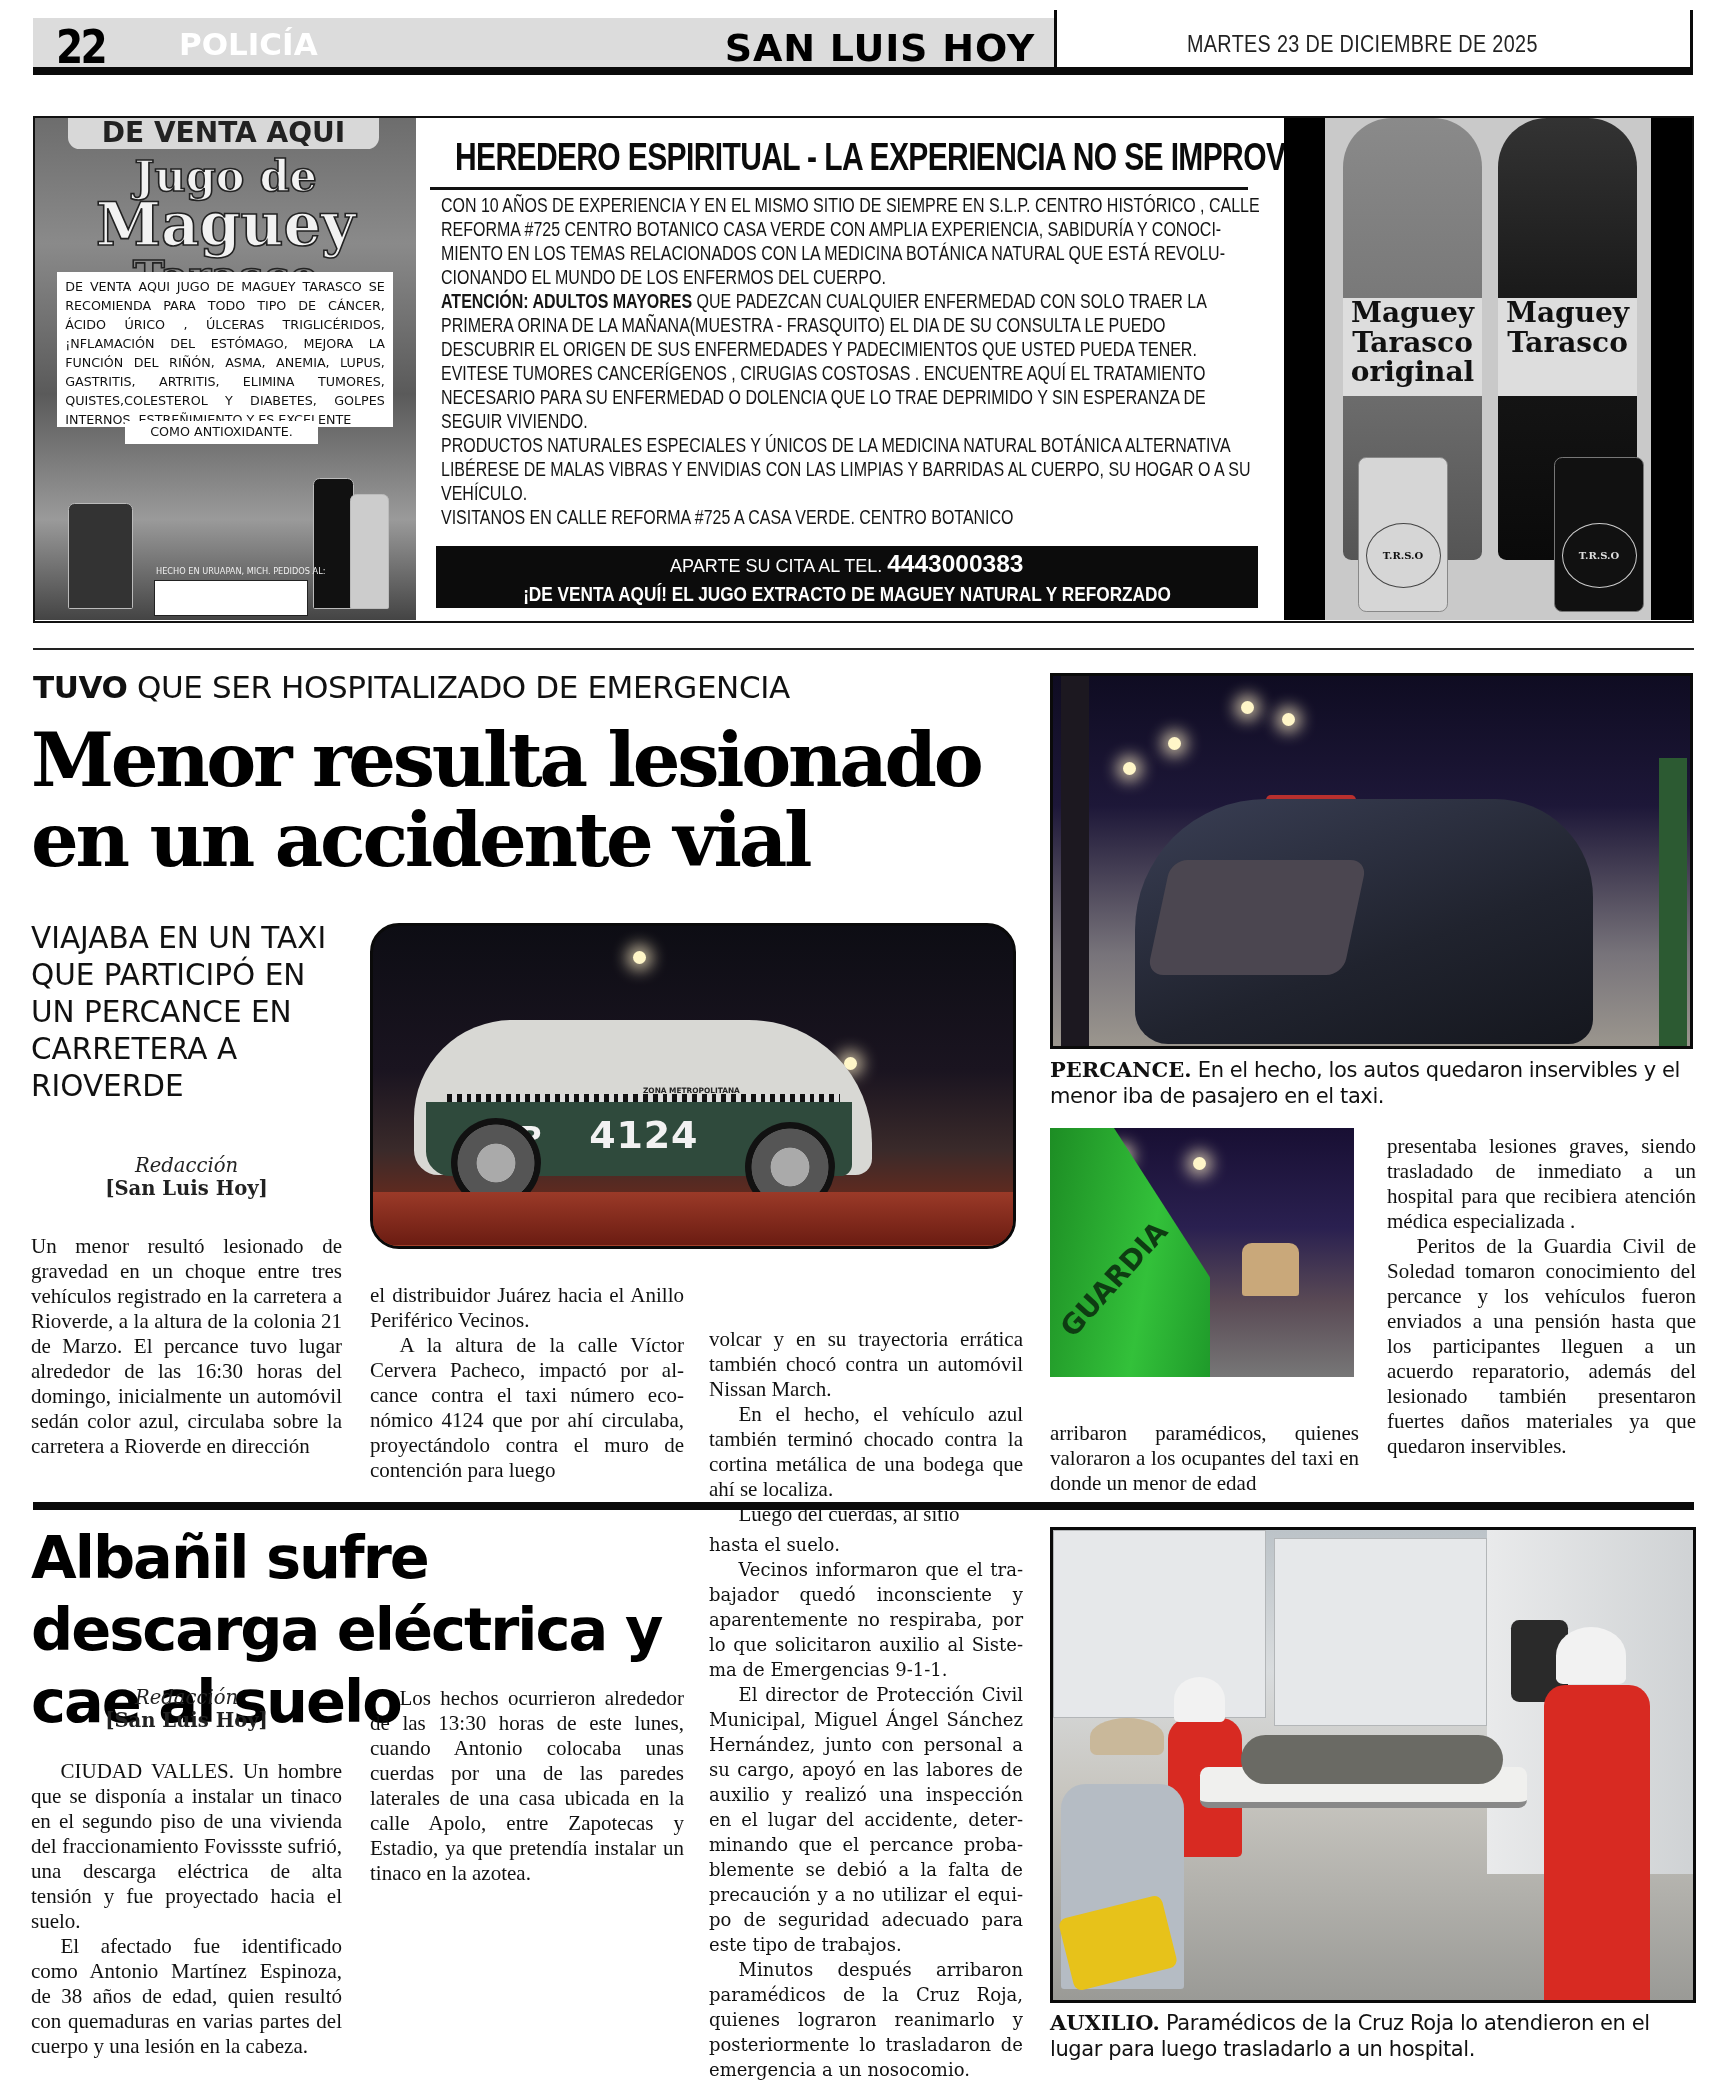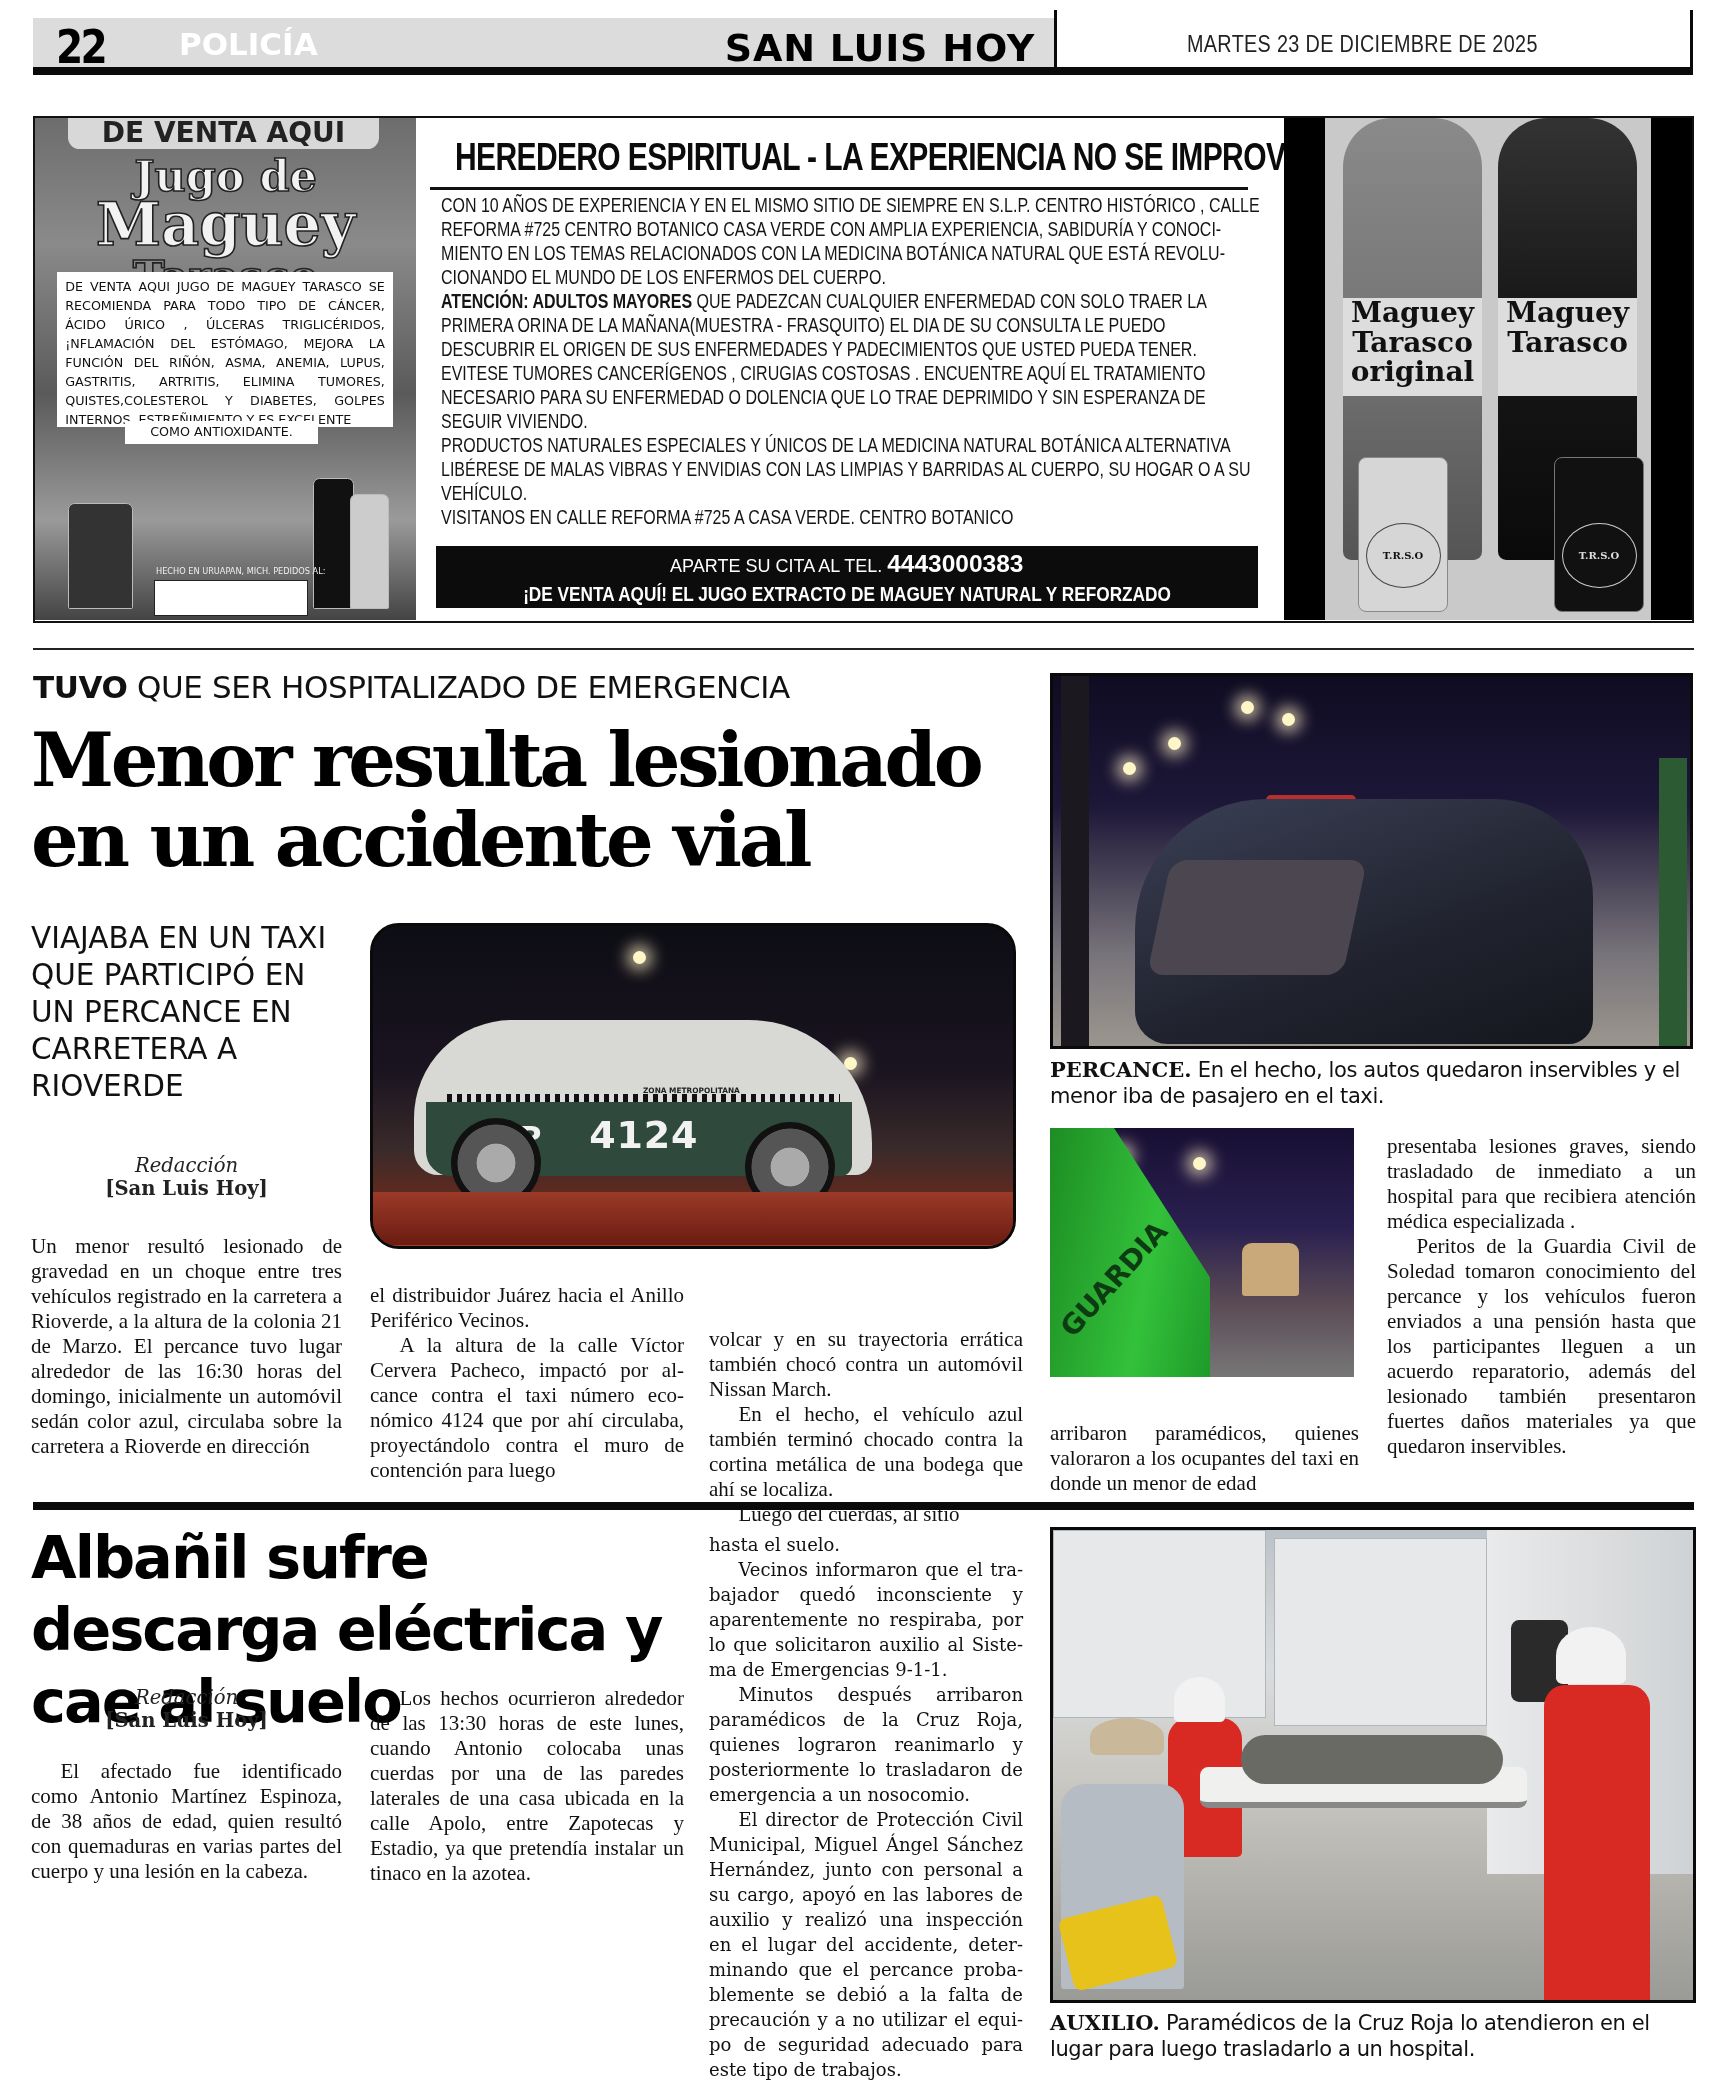--- a/index.html
+++ b/index.html
@@ -269,30 +269,31 @@
 
 <div class="rule-thick"></div>
 
 <article>
   <h1 class="headline2">Albañil sufre descarga eléctrica y cae al suelo</h1>
   <div class="byline byline2">
     <span class="who">Redacción</span>
     <span class="pub">[San Luis Hoy]</span>
   </div>
   <div class="col col6">
+    <p class="ind">CIUDAD VALLES. Un hom­bre que se disponía a instalar un tinaco en el segundo piso de una vivienda del fraccionamiento Fo­vissste sufrió, una descarga eléc­trica de alta tensión y fue proyectado hacia el suelo.</p>
     <p class="ind">El afectado fue identificado como Antonio Martínez Espino­za, de 38 años de edad, quien re­sultó con quemaduras en varias partes del cuerpo y una lesión en la cabeza.</p>
   </div>
   <div class="col col7">
     <p class="ind">Los hechos ocurrieron alrede­dor de las 13:30 horas de este lu­nes, cuando Antonio colocaba unas cuerdas por una de las pare­des laterales de una casa ubicada en la calle Apolo, entre Zapotecas y Estadio, ya que pretendía insta­lar un tinaco en la azotea.</p>
   </div>
   <div class="col col8">
     <p>hasta el suelo.</p>
     <p class="ind">Vecinos informaron que el tra­bajador quedó inconsciente y aparentemente no respiraba, por lo que solicitaron auxilio al Siste­ma de Emergencias 9-1-1.</p>
+    <p class="ind">El director de Protección Civil Municipal, Miguel Ángel Sánchez Hernández, junto con personal a su cargo, apoyó en las labores de auxilio y realizó una inspección en el lugar del accidente, deter­minando que el percance proba­blemente se debió a la falta de precaución y a no utilizar el equi­po de seguridad adecuado para este tipo de trabajos.</p>
     <p class="ind">Minutos después arribaron paramédicos de la Cruz Roja, quienes lograron reanimarlo y posteriormente lo trasladaron de emergencia a un nosocomio.</p>
-    <p class="ind">El director de Protección Civil Municipal, Miguel Ángel Sánchez Hernández, junto con personal a su cargo, apoyó en las labores de auxilio y realizó una inspección en el lugar del accidente, deter­minando que el percance proba­blemente se debió a la falta de precaución y a no utilizar el equi­po de seguridad adecuado para este tipo de trabajos.</p>
   </div>
 
   <div class="photo photo-rescue">
     <div class="house" style="left:0;top:0;width:213px;height:188px;"></div>
     <div class="house" style="left:221px;top:8.2px;width:213px;height:188px;"></div>
     <div class="amb"></div>
     <div class="amb-win"></div>
     <div class="para" style="left:491px;top:155px;width:106px;height:319px;"></div>
     <div class="helmet" style="left:503px;top:97px;width:70px;height:57px;"></div>
     <div class="para" style="left:115px;top:188px;width:74px;height:139px;"></div>

